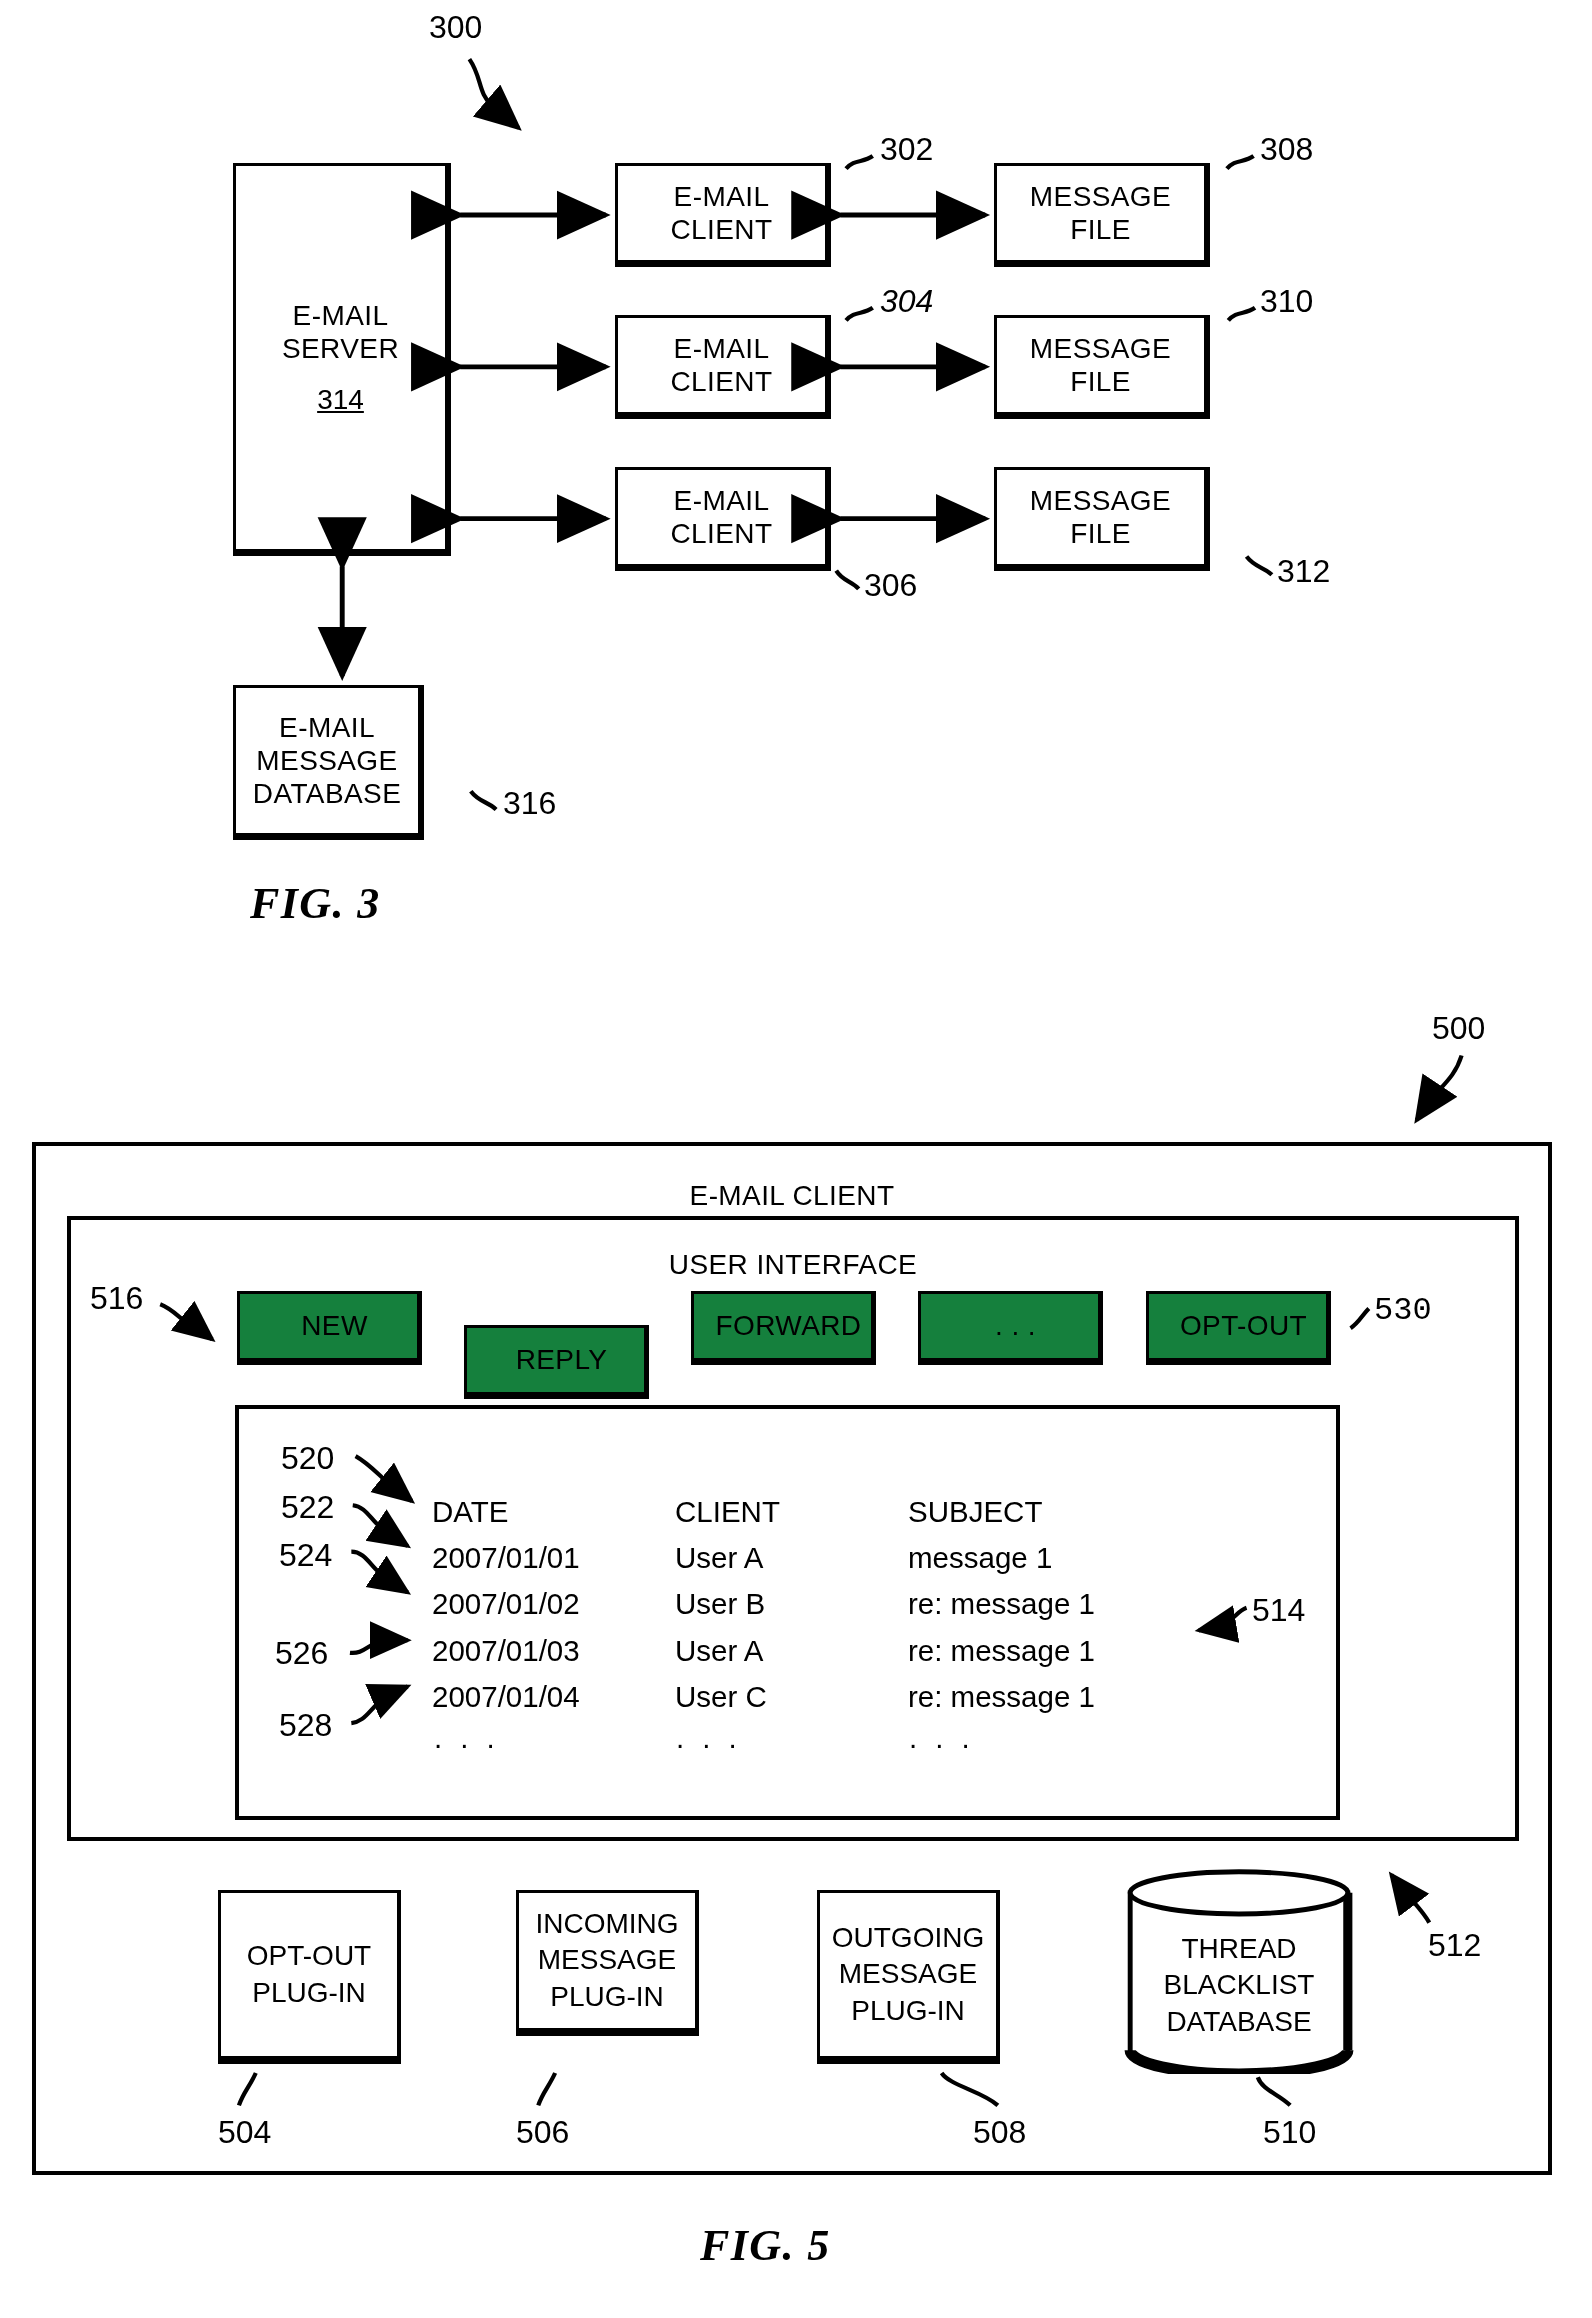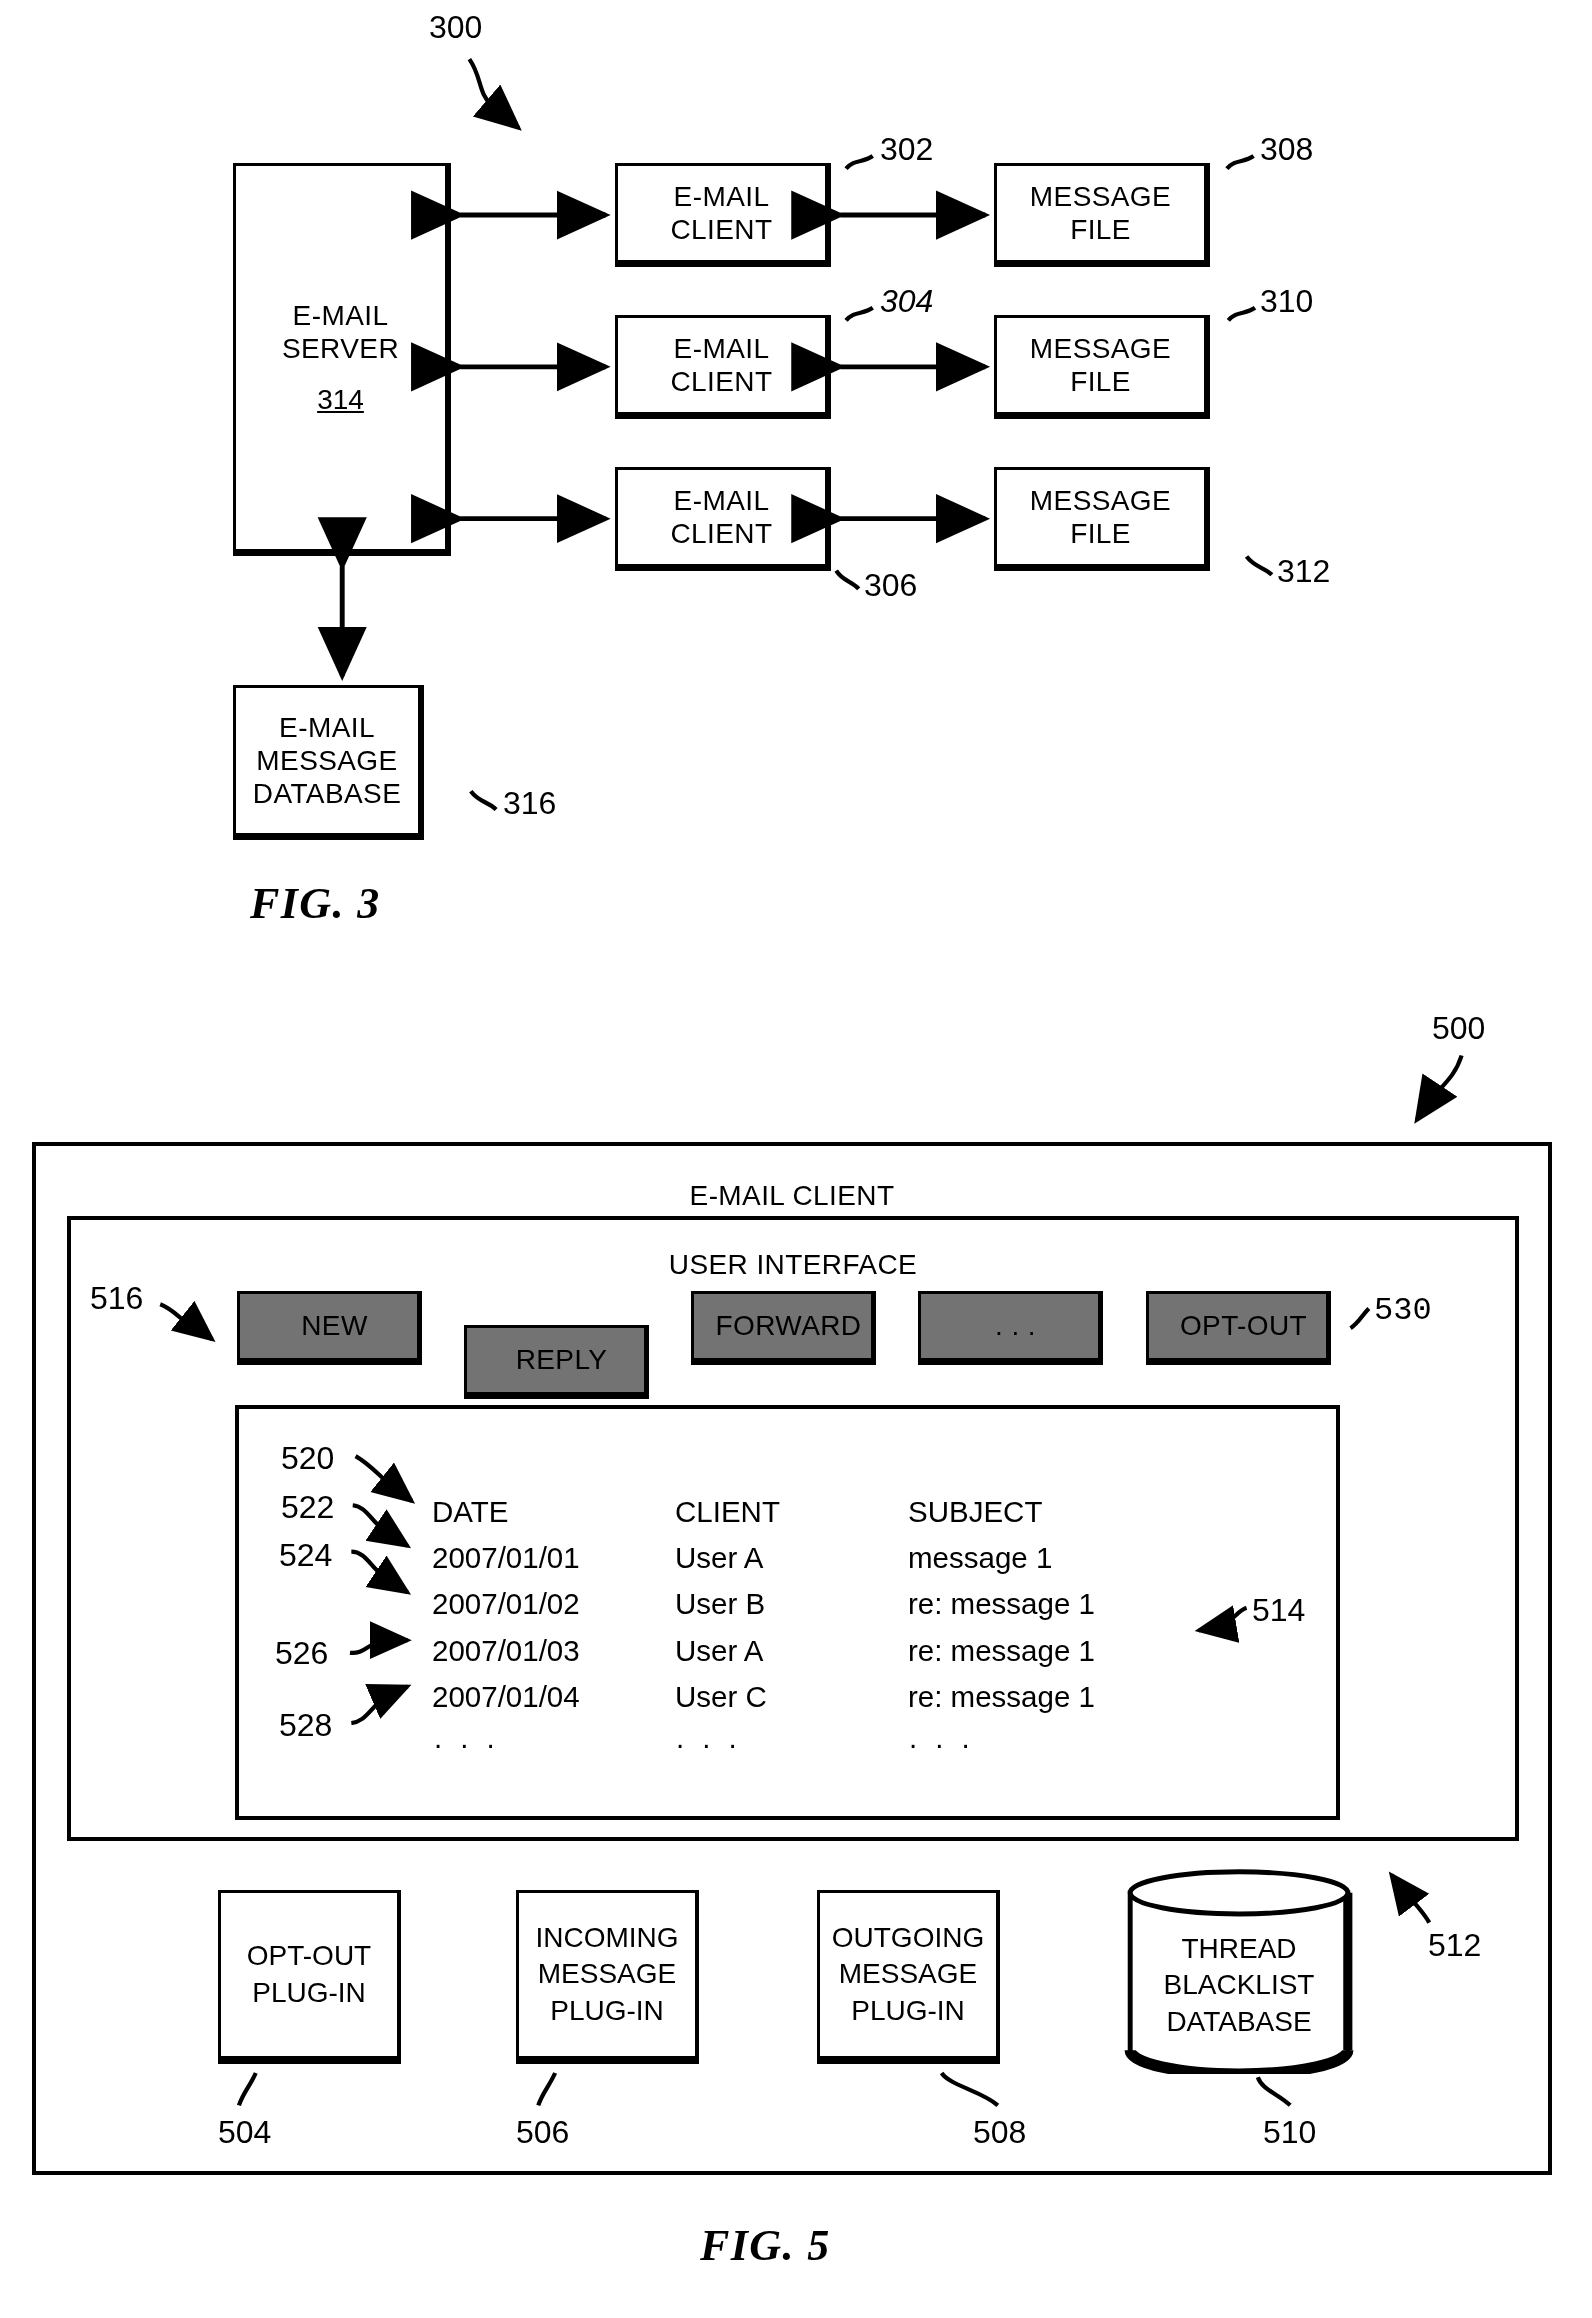--- a/index.html
+++ b/index.html
@@ -86,21 +86,21 @@
     letter-spacing: 0.4px;
     white-space: nowrap;
   }
   
   .tbtn {
     position: absolute;
     box-sizing: border-box;
     border: 3.5px solid #000;
     border-right-width: 5.6px;
     border-bottom-width: 7.7px;
-    background: #737373;
+    background: #15803d;
     display: flex;
     align-items: center;
     justify-content: center;
     font-size: 28px;
     letter-spacing: 0.4px;
     white-space: nowrap;
     padding-left: 12px;
   }
   
   .msglist {
@@ -262,21 +262,21 @@
   <div class="mcol mrow-dots" style="left:909px; top:1723px;">. . .</div>
 
   <div class="ref" style="left:1252px; top:1594px;">514</div>
 
   <div class="plugin" style="left:218px; top:1890px; width:183px; height:174px;">
     <span class="ln">OPT-OUT</span>
     <span class="ln">PLUG-IN</span>
   </div>
   <div class="ref" style="left:218px; top:2116px;">504</div>
 
-  <div class="plugin" style="left:516px; top:1890px; width:183px; height:174px;">
+  <div class="plugin" style="left:516px; top:1890px; width:183px; height:146px;">
     <span class="ln">INCOMING</span>
     <span class="ln">MESSAGE</span>
     <span class="ln">PLUG-IN</span>
   </div>
   <div class="ref" style="left:516px; top:2116px;">506</div>
 
   <div class="plugin" style="left:817px; top:1890px; width:183px; height:174px;">
     <span class="ln">OUTGOING</span>
     <span class="ln">MESSAGE</span>
     <span class="ln">PLUG-IN</span>

